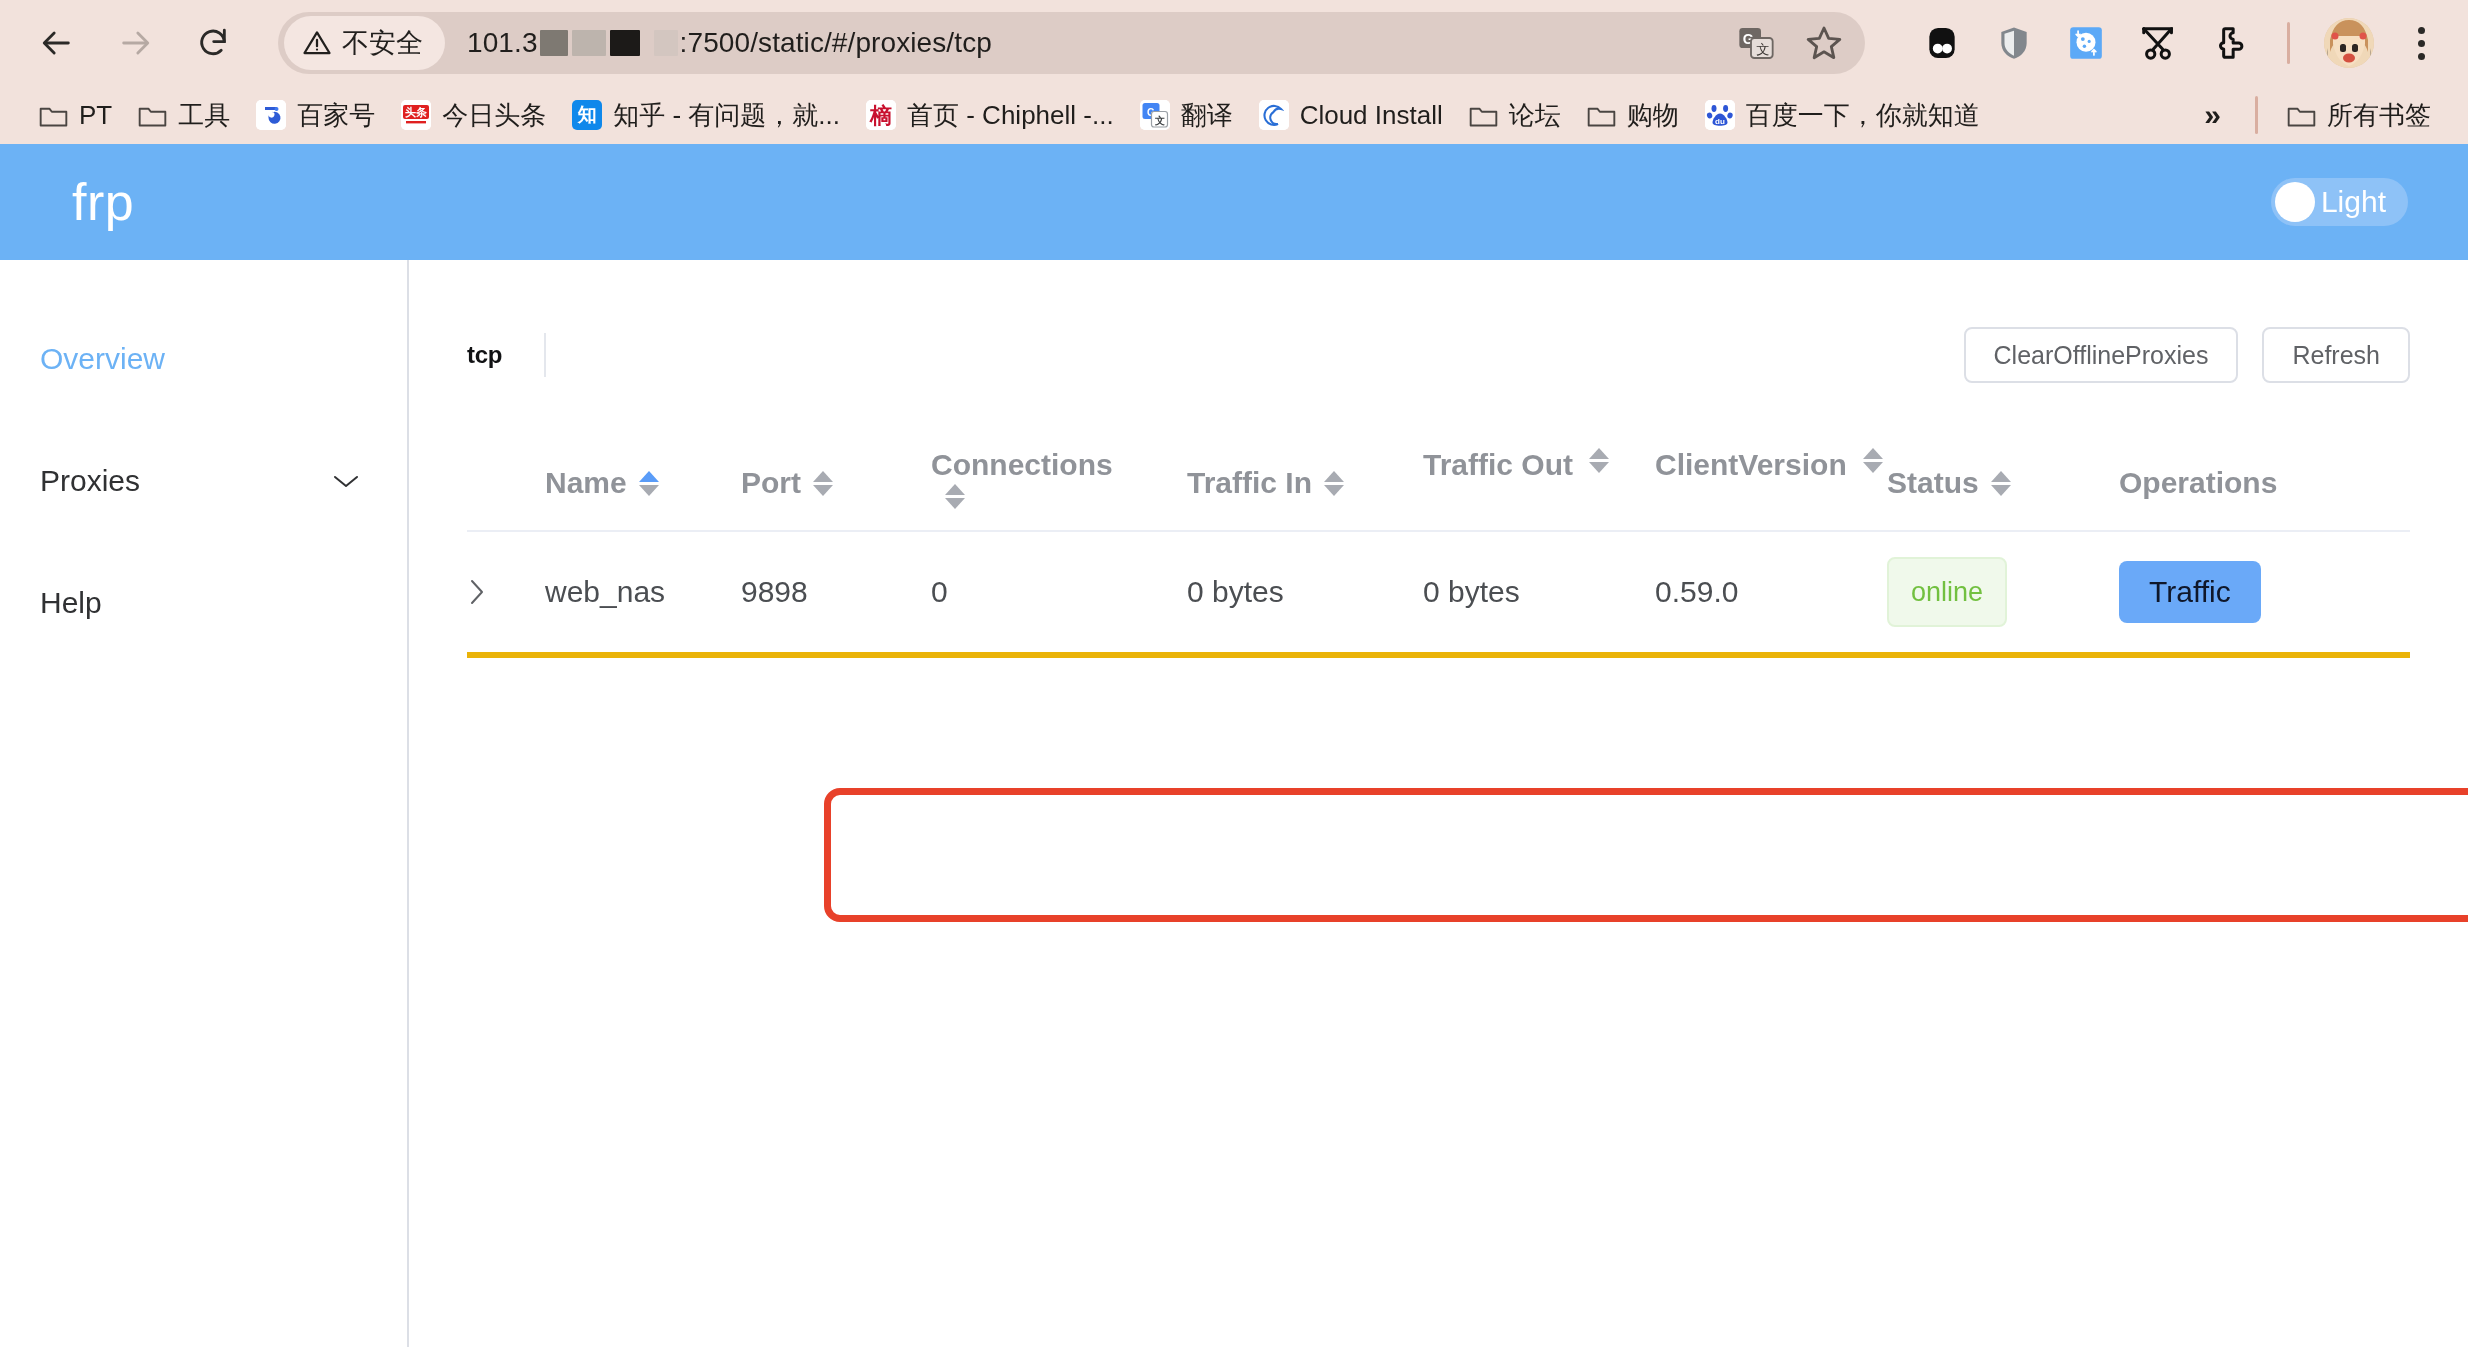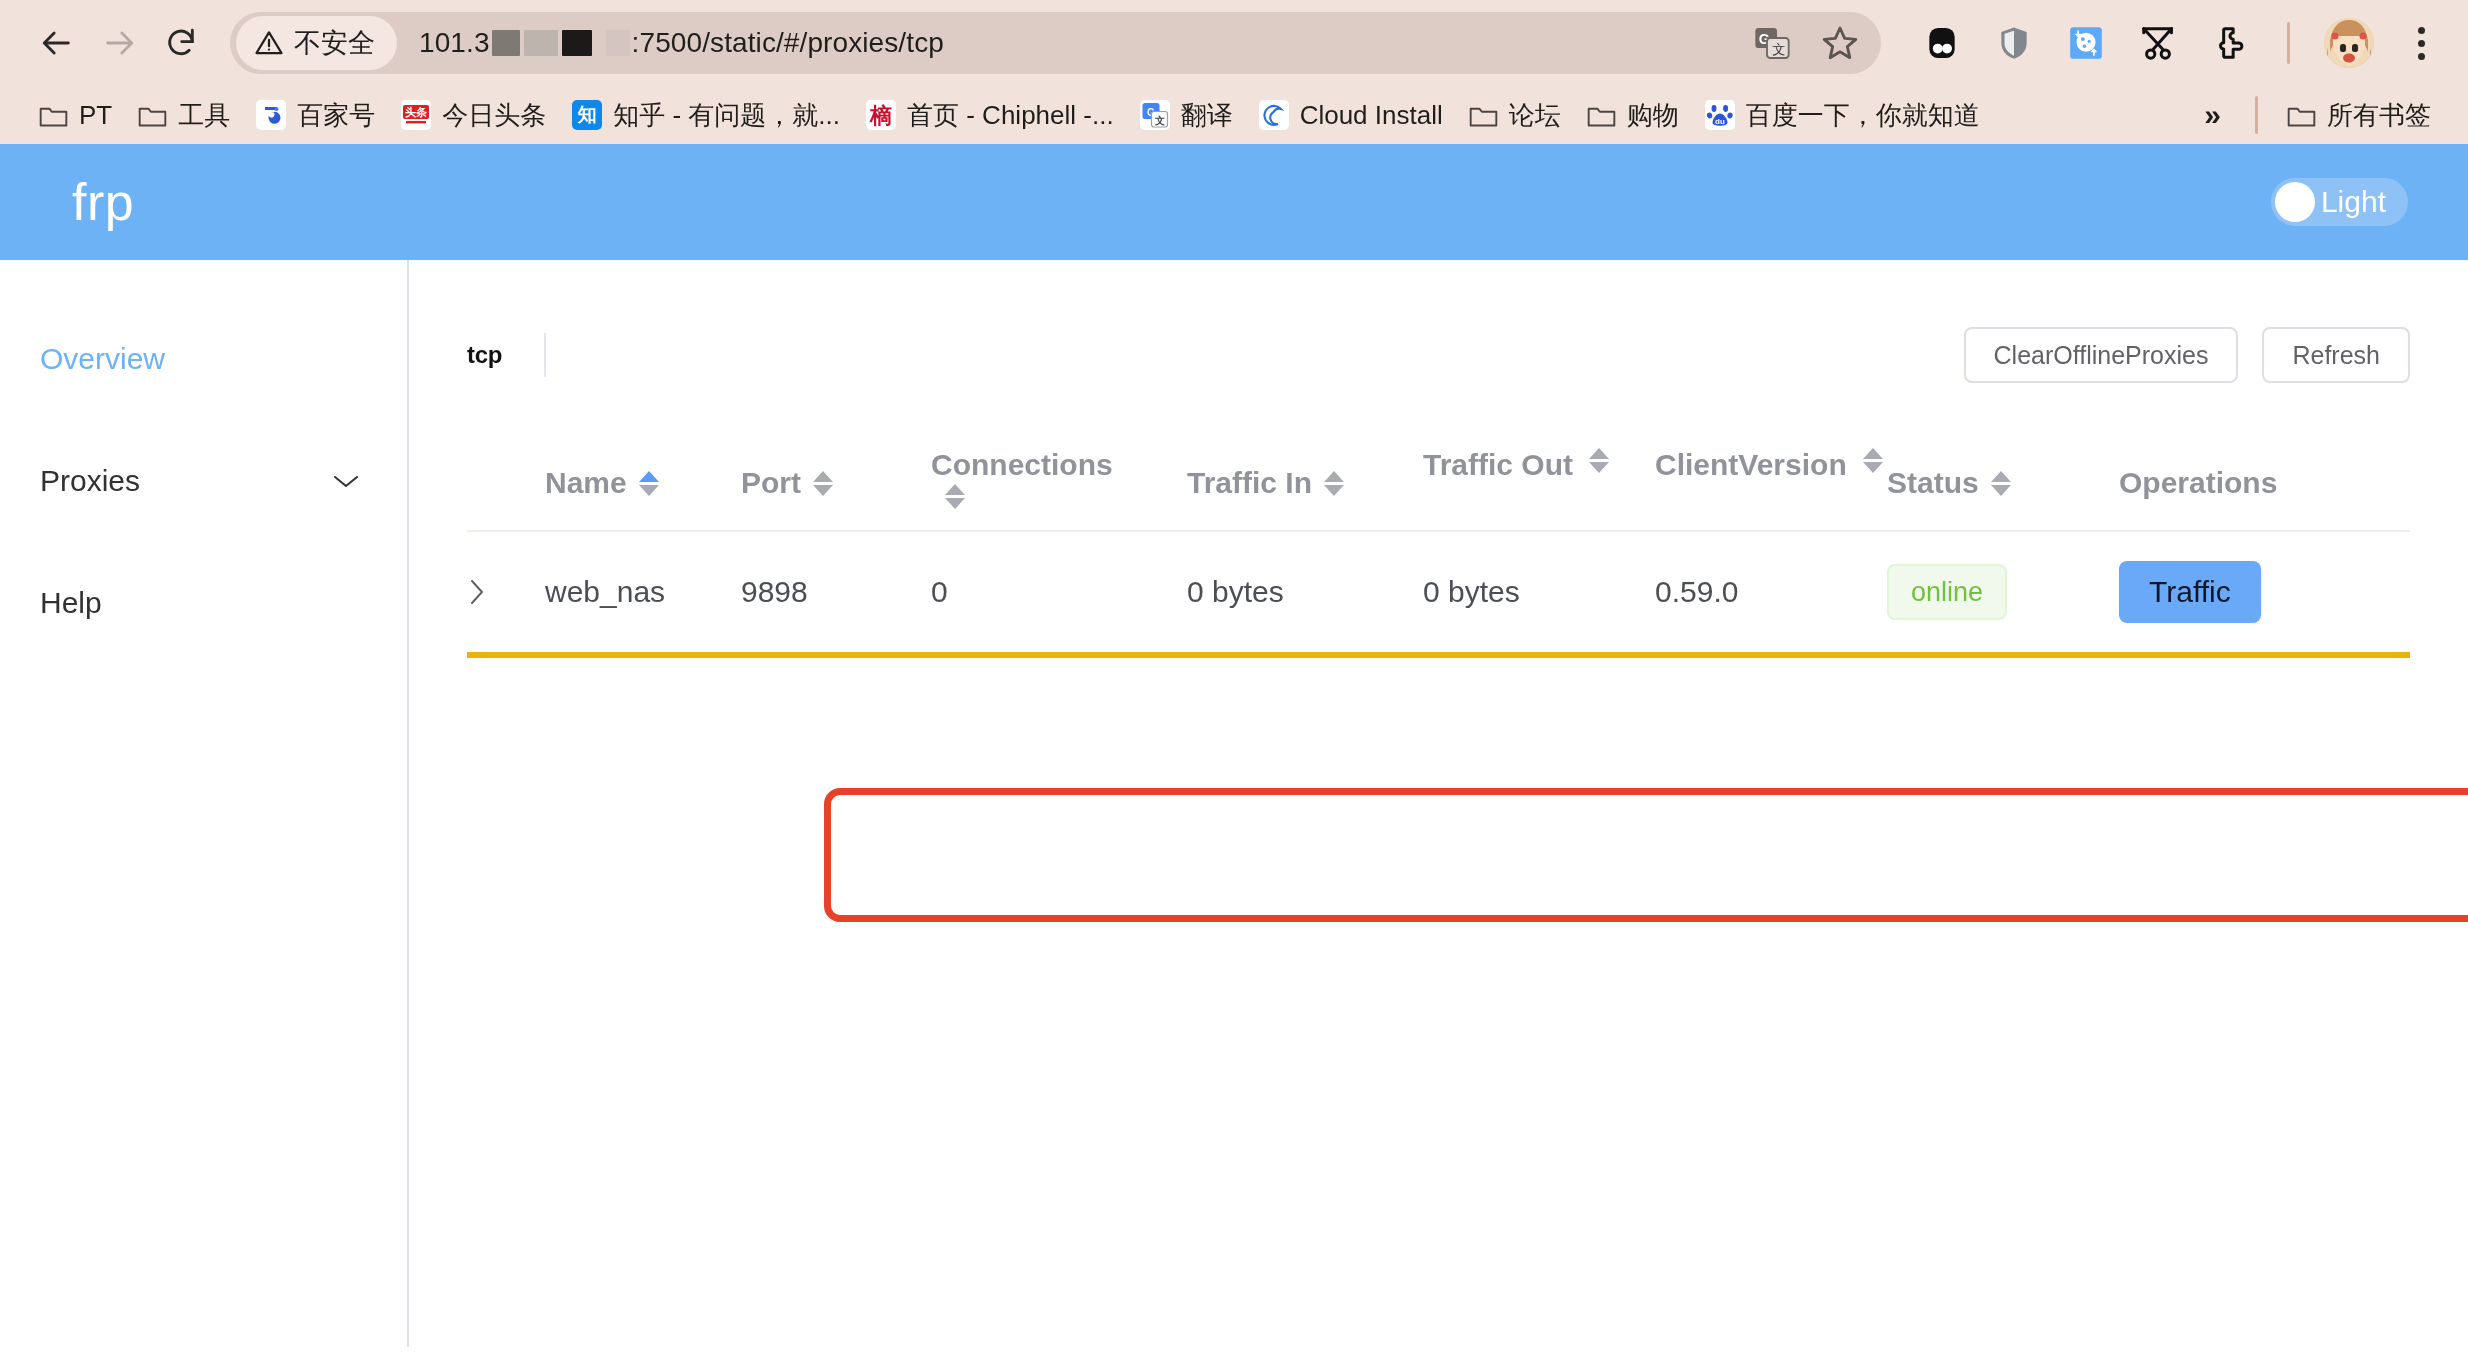--- a/index.html
+++ b/index.html
@@ -14,21 +14,21 @@
   
   .browser {
     width: 2468px;
     background: #f2e2dc;
   }
   .toolbar {
     height: 86px;
     display: flex;
     align-items: center;
     padding: 0 26px;
-    gap: 0;
+    gap: 16px;
   }
   .nav-btn {
     width: 62px; height: 62px;
     display: flex; align-items: center; justify-content: center;
     border-radius: 50%;
     flex: 0 0 auto;
   }
   .nav-btn svg { display: block; }
   .omnibox {
     flex: 1 1 auto;
@@ -334,21 +334,21 @@
     font-size: 30px;
     color: #4b4e52;
     display: flex;
     align-items: center;
   }
   .row-chevron { width: 20px; height: 32px; }
   .badge-online {
     display: inline-flex;
     align-items: center;
     justify-content: center;
-    height: 56px;
+    height: 70px;
     padding: 0 22px;
     background: #f0f9eb;
     border: 2px solid #e1f3d8;
     border-radius: 8px;
     color: #72c040;
     font-size: 27px;
   }
   .btn-primary {
     height: 62px;
     padding: 0 30px;

